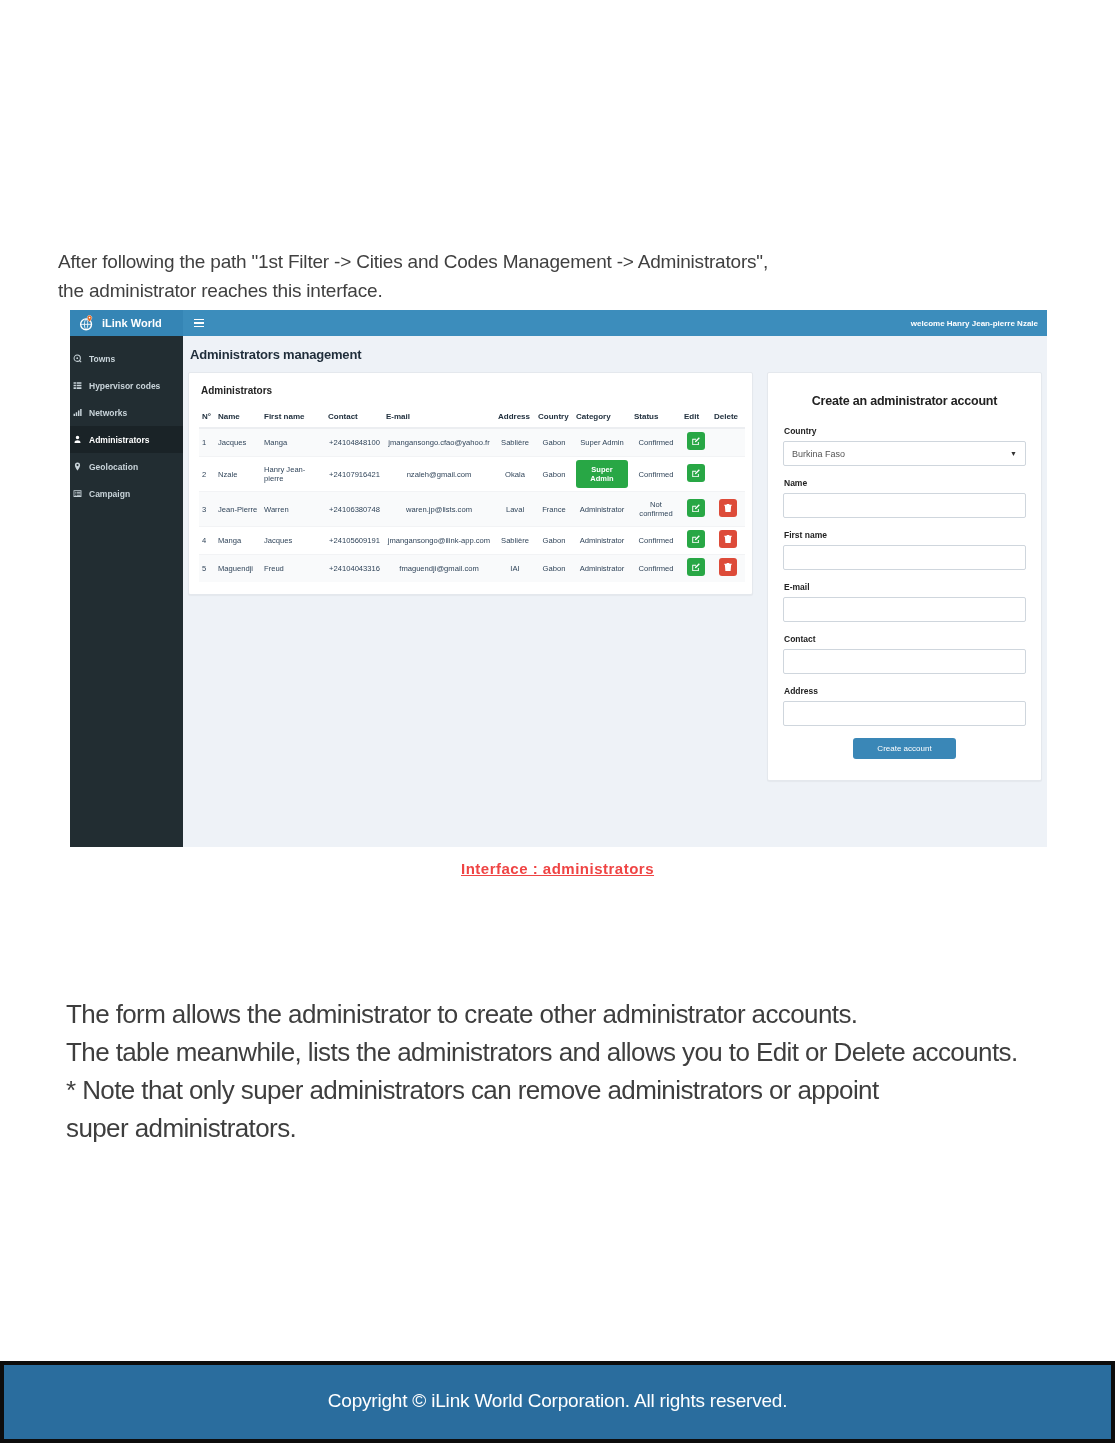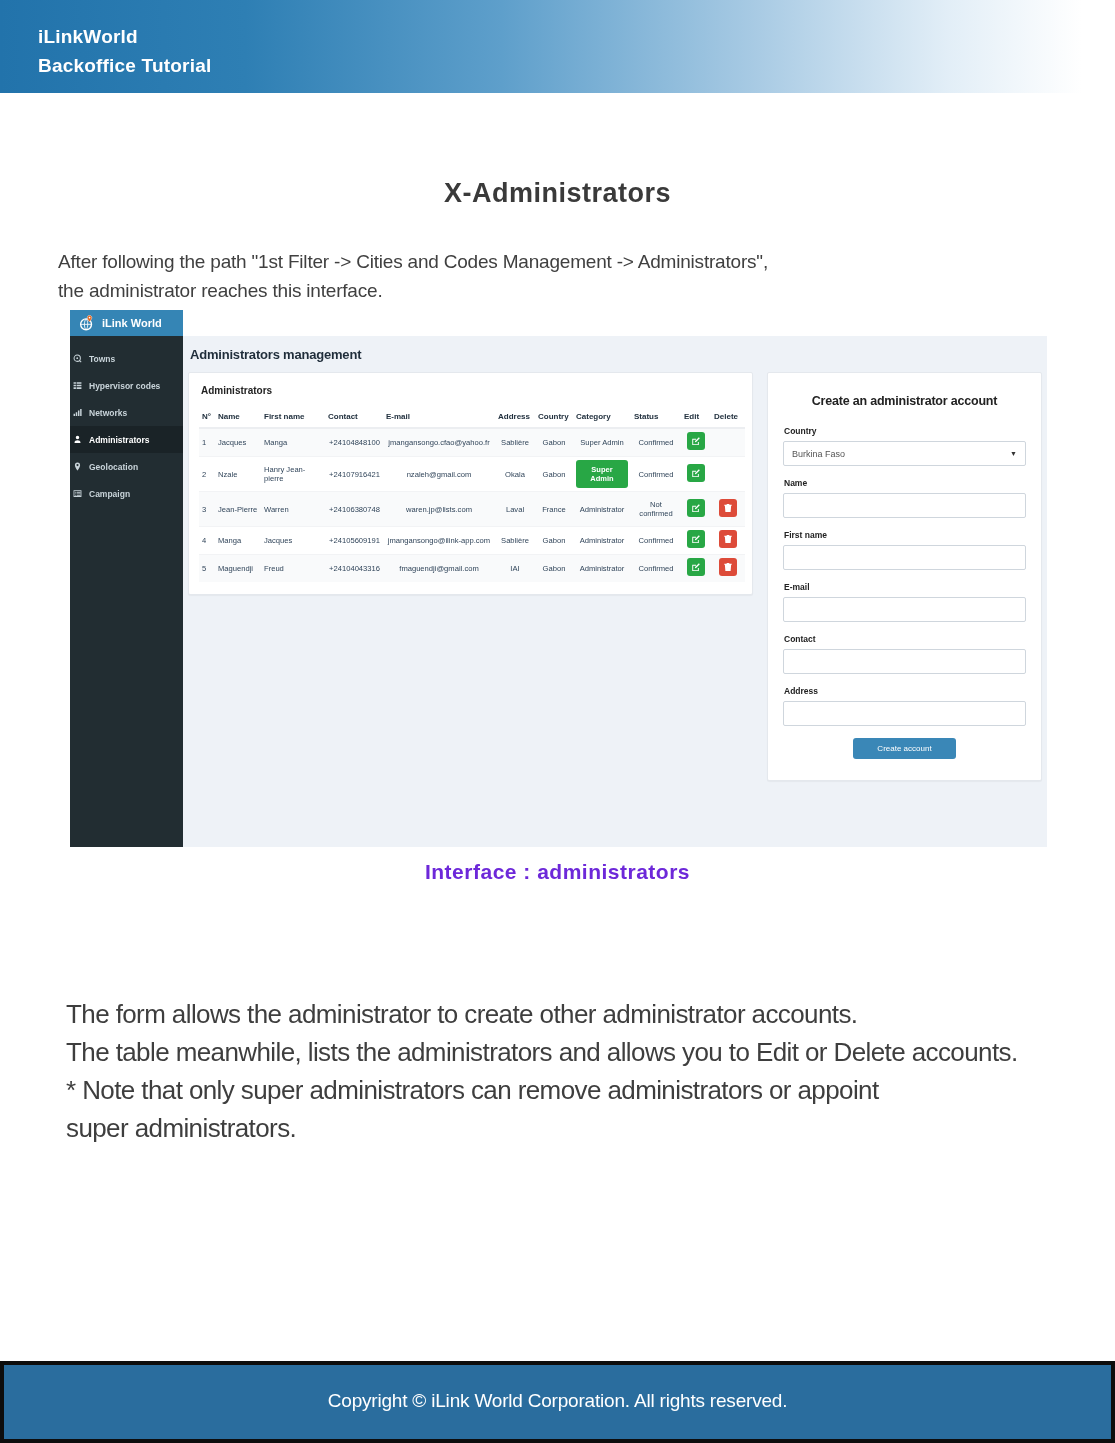--- a/index.html
+++ b/index.html
@@ -9,21 +9,21 @@
 
   
   .doc-header { position:absolute; left:0; top:0; width:1115px; height:93px;
     background:linear-gradient(90deg,#2273ab 0%, #2e7fb4 22%, #5e9fcb 45%, #a9cbe4 68%, #e2eef7 85%, #ffffff 97%); }
   .doc-header .l1 { position:absolute; left:38px; top:26px; color:#fff; font-size:19px; font-weight:600; letter-spacing:.2px; }
   .doc-header .l2 { position:absolute; left:38px; top:55px; color:#fff; font-size:19px; font-weight:600; letter-spacing:.2px; }
   .doc-title { position:absolute; left:0; top:178px; width:1115px; text-align:center;
     font-size:27px; font-weight:bold; color:#3a3a3a; letter-spacing:.5px; }
   .intro { position:absolute; left:58px; top:247px; font-size:19px; color:#404040; line-height:29px; letter-spacing:-0.2px; }
   .caption { position:absolute; left:0; top:860px; width:1115px; text-align:center;
-    font-size:21px; font-weight:bold; color:#6d28d9; letter-spacing:.5px; }
+    font-size:15px; font-weight:bold; color:#ef4444; letter-spacing:.5px;text-decoration:underline; }
   .body-text { position:absolute; left:66px; top:995px; font-size:26px; color:#3e3e3e;
     line-height:38px; letter-spacing:-0.6px; font-stretch:condensed; }
   .doc-footer { position:absolute; left:0; top:1361px; width:1115px; height:82px; background:#2a6d9e;
     border:4px solid #0d0d0d; color:#fff; text-align:center; line-height:72px; font-size:19px; letter-spacing:-0.2px; font-stretch:condensed; }
 
   
   .shot { position:absolute; left:70px; top:310px; width:977px; height:574px; font-family:"Liberation Sans", sans-serif; }
   .topbar { display:flex; height:26px; }
   .logo-area { width:113px; background:#3585b5; color:#fff; display:flex; align-items:center; gap:7px; padding-left:8px; }
   .brand { font-size:11px; font-weight:bold; white-space:nowrap; }
@@ -71,45 +71,48 @@
   .submit-btn { display:block; margin:6px auto 0 auto; background:#3a87b7; color:#fff; border:none;
     font-size:8px; padding:6px 24px; border-radius:3px; cursor:pointer; font-family:inherit; }
 
   .logo-badge { position:relative; width:17px; height:17px; flex:0 0 auto; }
 </style>
 </head>
 <body>
 
 <div class="page">
 
-  <div class="doc-header">
-    <div class="l1">iLinkWorld</div>
-    <div class="l2">Backoffice Tutorial</div>
-  </div>
-
-  <div class="doc-title">X-Administrators</div>
+
 
   <div class="intro">
     <div>After following the path "1st Filter -&gt; Cities and Codes Management -&gt; Administrators",</div>
     <div>the administrator reaches this interface.</div>
   </div>
 
   <div class="shot">
     <div class="topbar">
       <div class="logo-area">
         <span class="logo-badge">
           <svg viewBox="0 0 20 20" width="17" height="17">
             <circle cx="9.5" cy="11" r="6.4" fill="none" stroke="#ffffff" stroke-width="1.6"></circle>
             <path d="M3.2 11h12.6 M9.5 4.6c-2.6 2-2.6 10.8 0 12.8 M9.5 4.6c2.6 2 2.6 10.8 0 12.8" fill="none" stroke="#ffffff" stroke-width="1"></path>
             <path d="M13.6 0.4c-1.5 0-2.7 1.2-2.7 2.7 0 2 2.7 4.9 2.7 4.9s2.7-2.9 2.7-4.9c0-1.5-1.2-2.7-2.7-2.7z" fill="#e8641b" stroke="#fff" stroke-width="0.5"></path>
             <circle cx="13.6" cy="3" r="1" fill="#fff"></circle>
           </svg>
         </span>
         <span class="brand">iLink World</span>
       </div>
+      <div class="navbar">
+        <span class="hamburger">
+            <i></i>
+            <i></i>
+            <i></i>
+          </span>
+        <span class="welcome">welcome Hanry Jean-pierre Nzale</span>
+      </div>
     </div>
 
     <div class="shot-body">
       <div class="sidebar">
         <div class="sb-item">
           <svg viewBox="0 0 16 16">
               <circle cx="7.5" cy="7.5" r="5.6" fill="none" stroke="currentColor" stroke-width="1.8"></circle>
               <circle cx="7.5" cy="7.5" r="1.6"></circle>
               <path d="M11.6 11.6l3 3" stroke="currentColor" stroke-width="1.8"></path>
             </svg>

